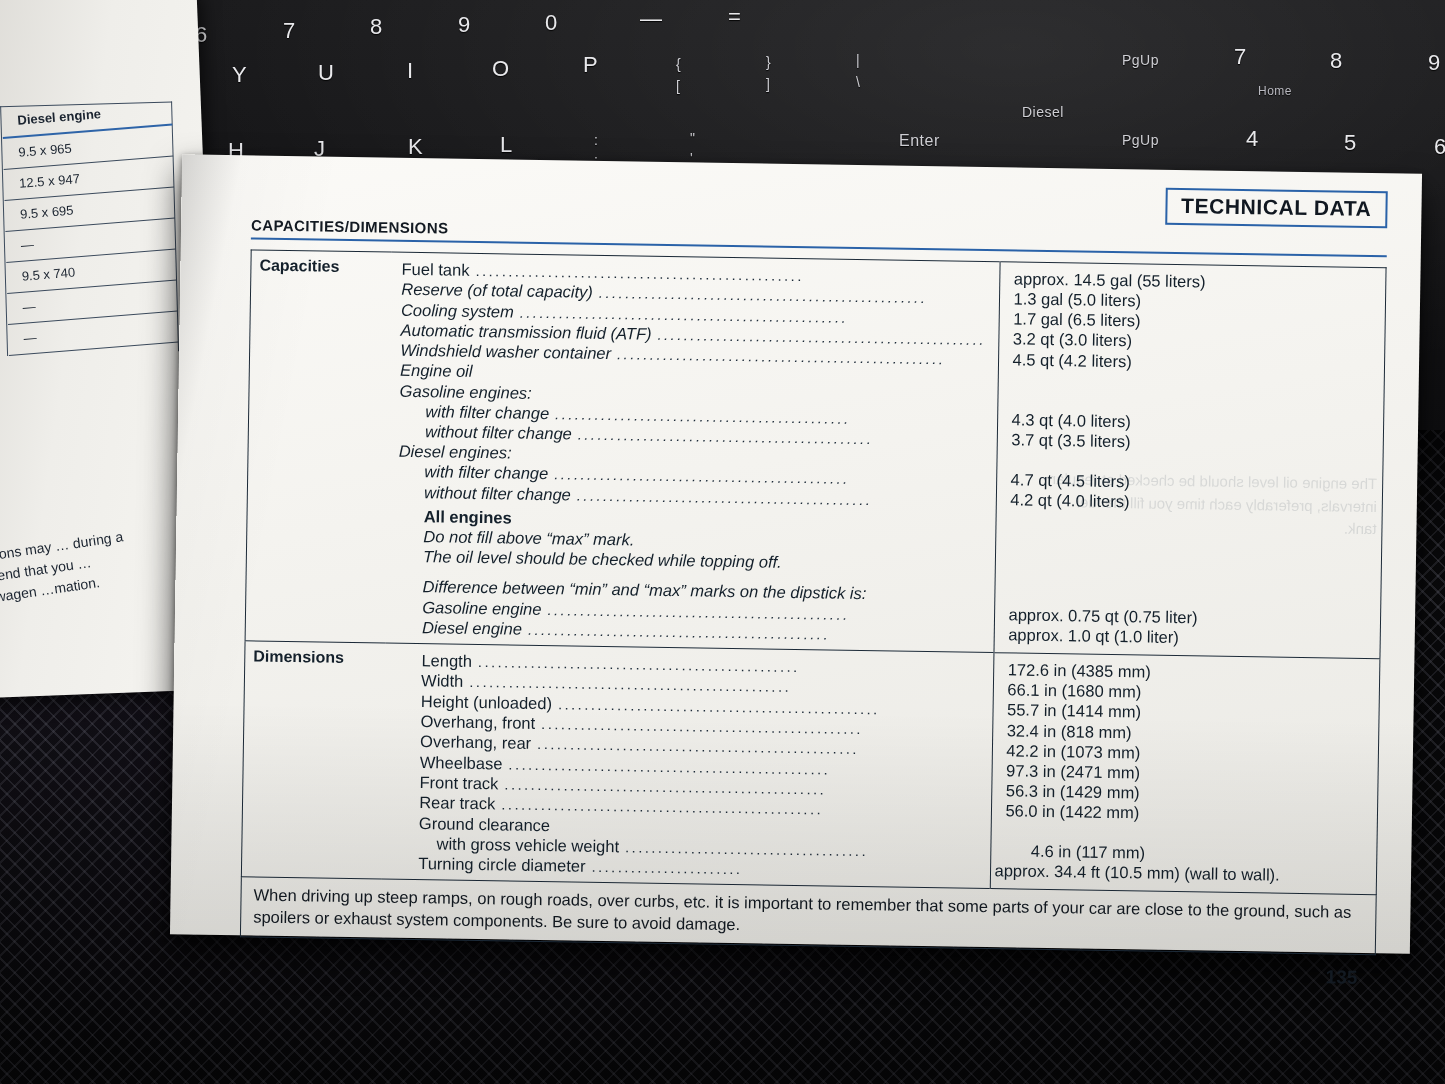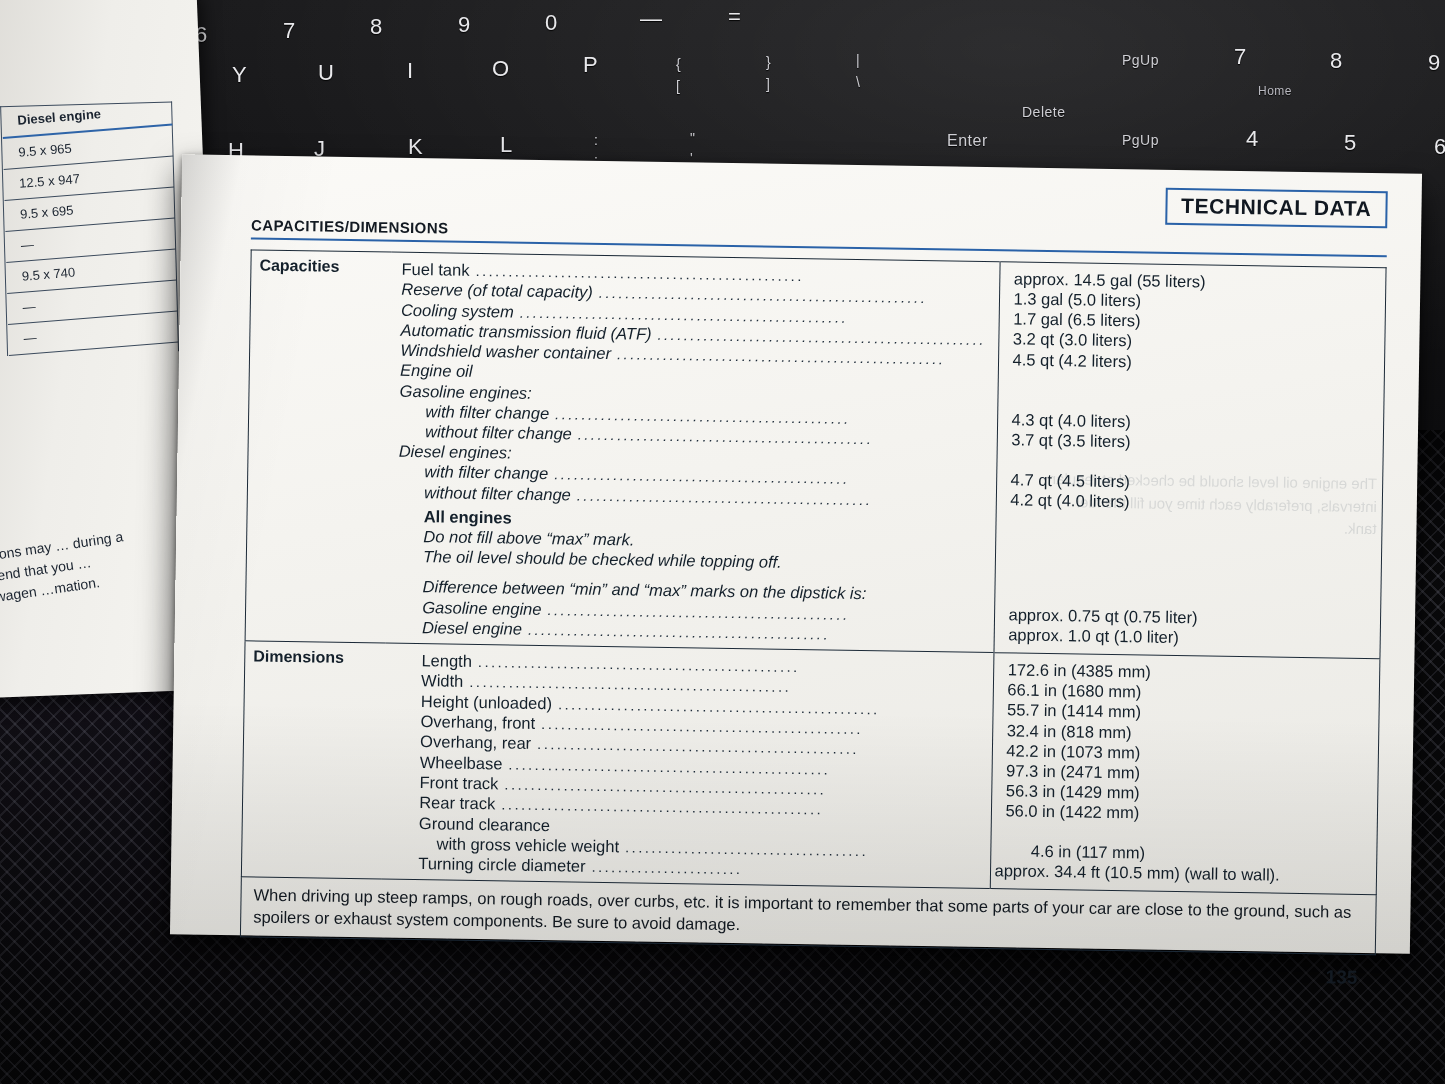--- a/index.html
+++ b/index.html
@@ -268,24 +268,24 @@
   <div class="key small" style="left:856px; top:74px;">\</div>
 
   <div class="key" style="left:228px; top:138px;">H</div>
   <div class="key" style="left:314px; top:136px;">J</div>
   <div class="key" style="left:408px; top:134px;">K</div>
   <div class="key" style="left:500px; top:132px;">L</div>
   <div class="key small" style="left:594px; top:132px;">:</div>
   <div class="key small" style="left:690px; top:130px;">"</div>
   <div class="key small" style="left:594px; top:152px;">;</div>
   <div class="key small" style="left:690px; top:150px;">'</div>
-  <div class="key small" style="left:947px; top:132px; font-size:16px;text-align:center;">Enter</div>
+  <div class="key small" style="left:899px; top:132px; font-size:16px;text-align:center;">Enter</div>
 
   <div class="key small" style="left:1122px; top:52px;">PgUp</div>
-  <div class="key small" style="left:1022px; top:104px;">Delete</div>
+  <div class="key small" style="left:1022px; top:104px;">Diesel</div>
   <div class="key small" style="left:1122px; top:132px;">PgUp</div>
   <div class="key tiny" style="left:1258px; top:84px;">Home</div>
   <div class="key tiny" style="left:1398px; top:342px;">Ins</div>
   <div class="key tiny" style="left:1288px; top:272px;">End</div>
 
   <div class="key" style="left:1234px; top:44px;">7</div>
   <div class="key" style="left:1330px; top:48px;">8</div>
   <div class="key" style="left:1428px; top:50px;">9</div>
   <div class="key" style="left:1246px; top:126px;">4</div>
   <div class="key" style="left:1344px; top:130px;">5</div>

